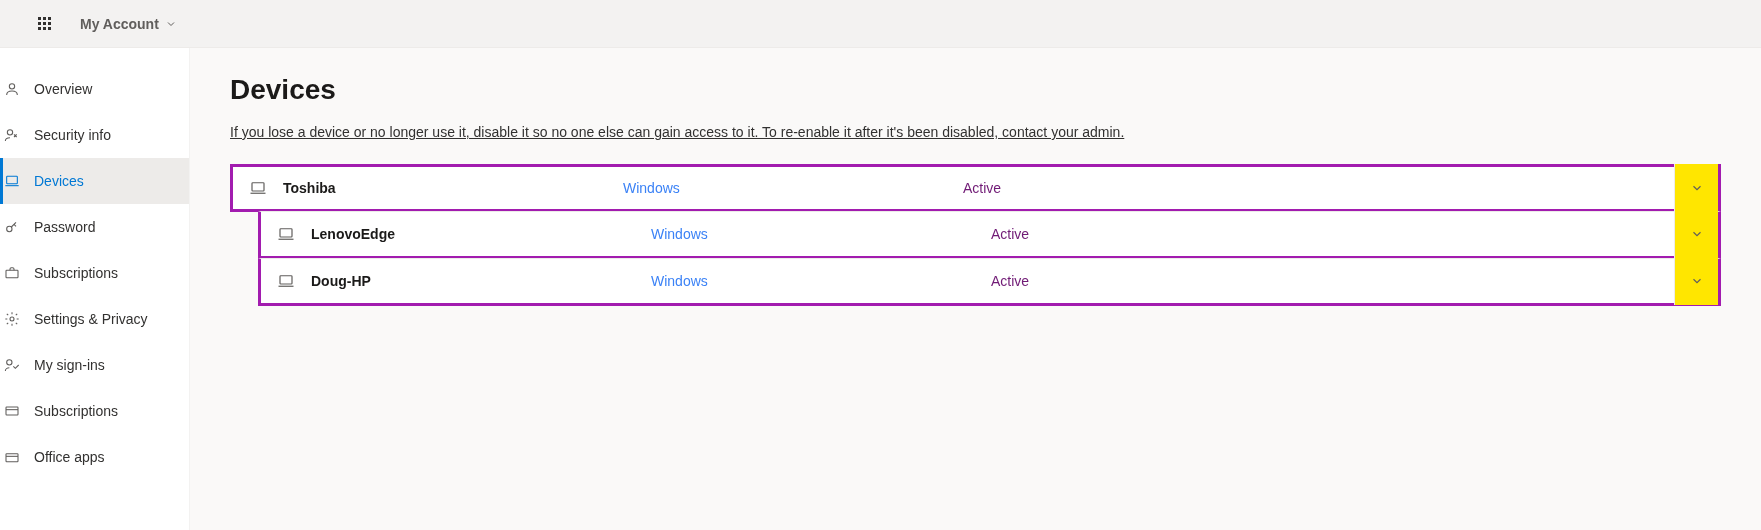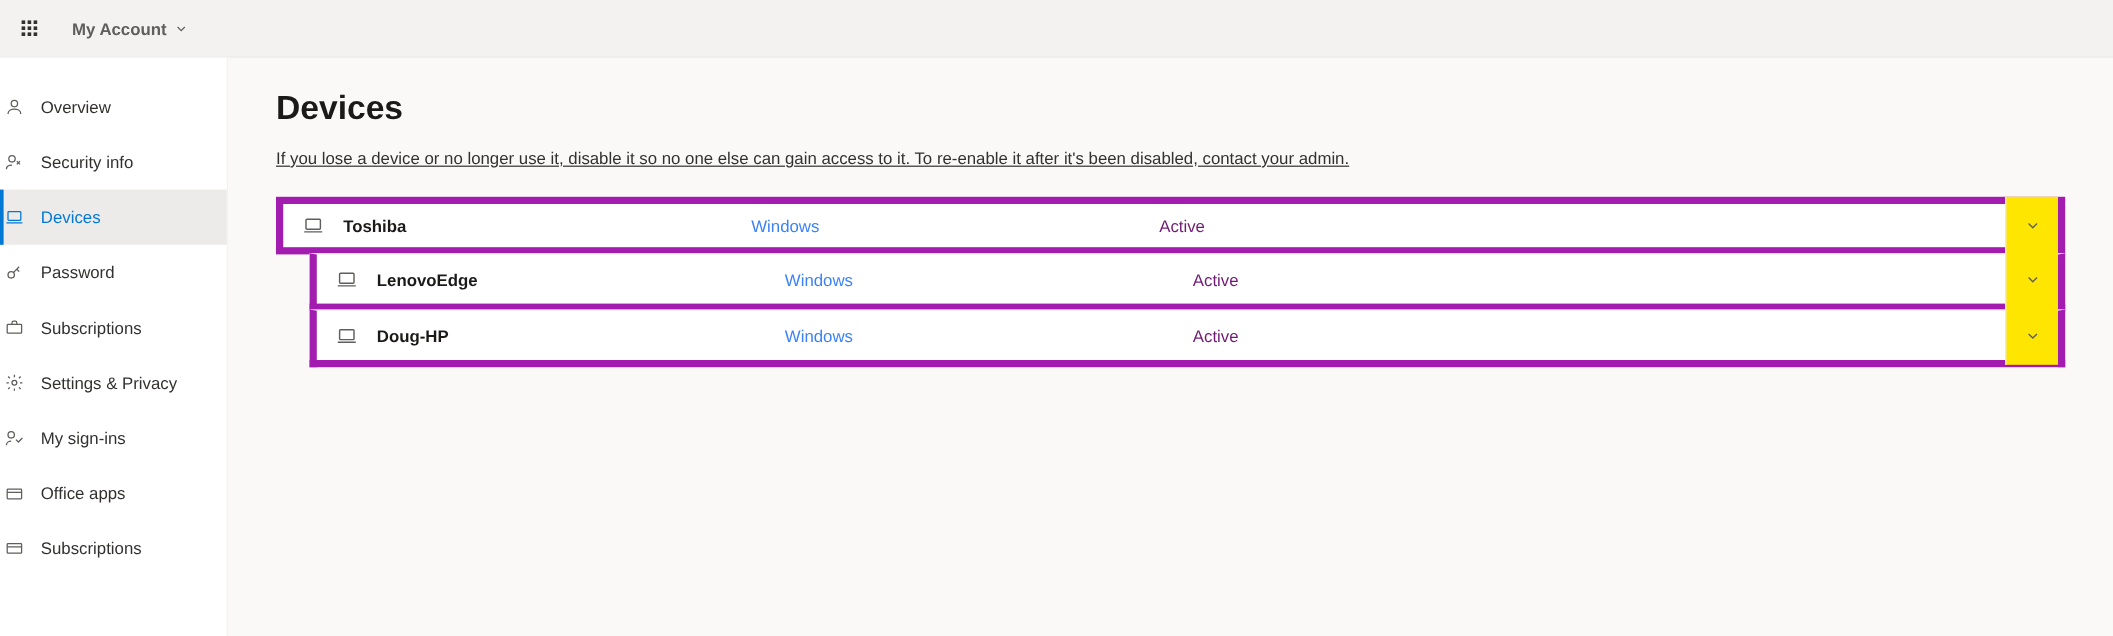--- a/index.html
+++ b/index.html
@@ -11,21 +11,21 @@
     width: 1761px;
     height: 530px;
     overflow: hidden;
   }
   .topbar {
     height: 48px;
     background: #f3f2f1;
     border-bottom: 1px solid #edebe9;
     display: flex;
     align-items: center;
-    padding: 0 0;
+    padding: 0 20px;
   }
   .waffle {
     width: 48px; height: 48px;
     display:flex; align-items:center; justify-content:center;
     cursor:pointer;
   }
   .waffle-grid {
     display:grid;
     grid-template-columns: repeat(3, 3px);
     grid-template-rows: repeat(3, 3px);
@@ -76,21 +76,21 @@
   }
   .page-sub {
     margin: 18px 0 24px 0;
     font-size: 14px;
     color:#323130;
     text-decoration:underline;
   }
   .device-list { }
   .device-row {
     background:#ffffff;
-    border:6px solid #a21caf;
+    border:3px solid #a21caf;
     height:48px;
     display:flex;
     align-items:center;
     padding: 0 0 0 16px;
     margin-bottom: -1px;
     font-size: 14px;
     position: relative;
   }
   .device-row + .device-row { border-top:1px solid #edebe9;margin-left:28px; }
   .col-icon { width: 34px; display:flex; }
@@ -203,35 +203,35 @@
             <path d="M2 21c0-3 3-5 6-5"></path>
             <path d="M14 14l3 3 5-5"></path>
           </svg>
       </span>
       <span>My sign-ins</span>
     </div>
 
     <div class="sidebar-item">
       <span class="sb-icon">
         <svg width="16" height="16" viewBox="0 0 24 24" stroke-width="1.6">
+            <rect x="3" y="6" width="18" height="12" rx="1"></rect>
+            <path d="M3 10h18"></path>
+          </svg>
+      </span>
+      <span>Subscriptions</span>
+    </div>
+
+    <div class="sidebar-item">
+      <span class="sb-icon">
+        <svg width="16" height="16" viewBox="0 0 24 24" stroke-width="1.6">
             <rect x="3" y="7" width="18" height="12" rx="1"></rect>
             <path d="M3 11h18"></path>
           </svg>
       </span>
       <span>Office apps</span>
-    </div>
-
-    <div class="sidebar-item">
-      <span class="sb-icon">
-        <svg width="16" height="16" viewBox="0 0 24 24" stroke-width="1.6">
-            <rect x="3" y="6" width="18" height="12" rx="1"></rect>
-            <path d="M3 10h18"></path>
-          </svg>
-      </span>
-      <span>Subscriptions</span>
     </div>
 
   </nav>
 
   <main class="main">
     <h1 class="page-title">Devices</h1>
     <p class="page-sub">If you lose a device or no longer use it, disable it so no one else can gain access to it. To re-enable it after it's been disabled, contact your admin.</p>
 
     <div class="device-list">
 

